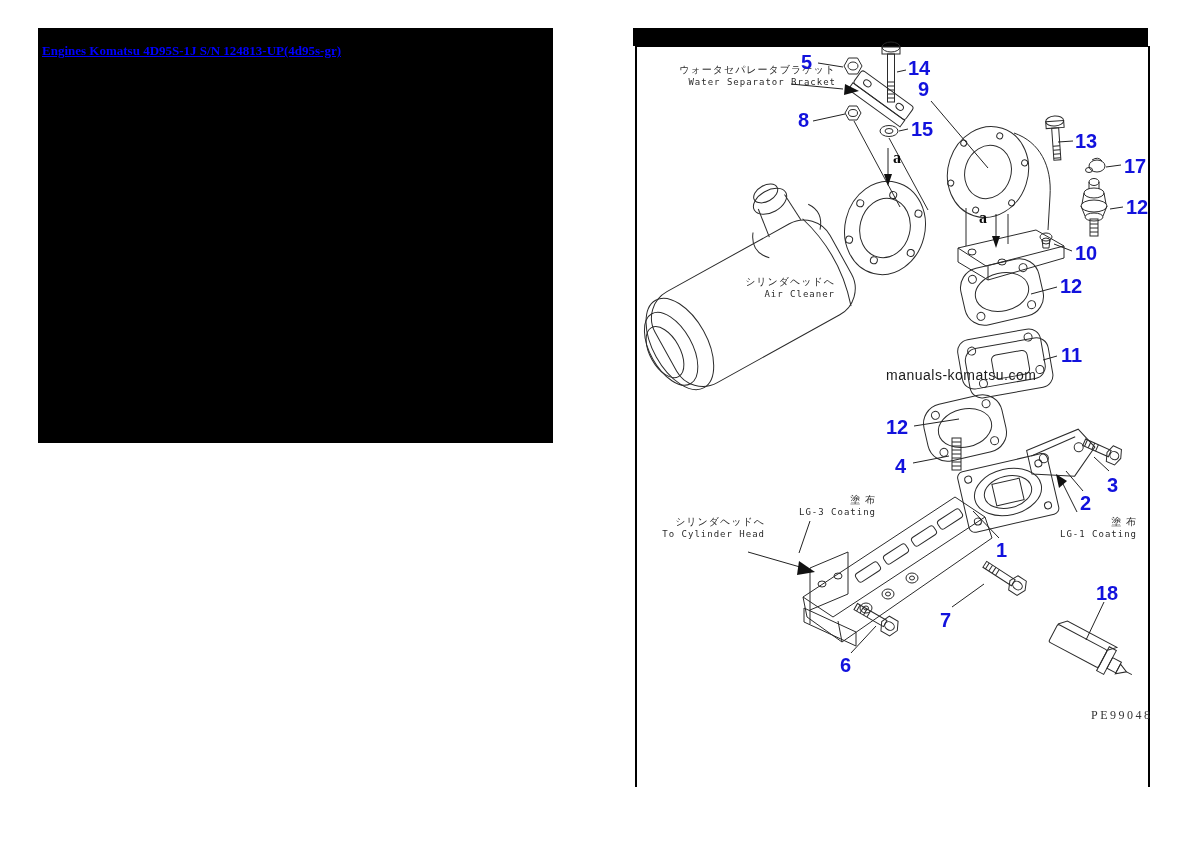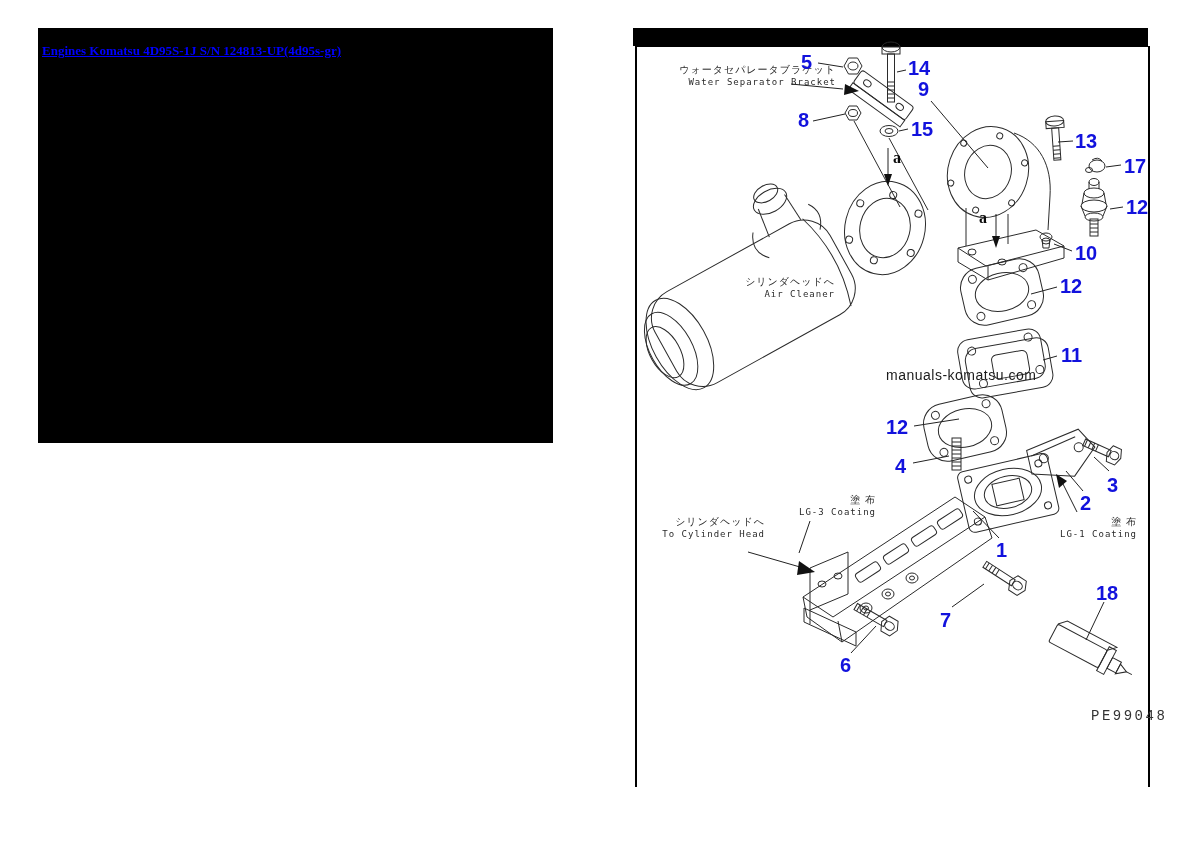--- a/index.html
+++ b/index.html
@@ -44,21 +44,21 @@
   .a-marker{
     position:absolute;color:#0a0a0a;
     font:bold 16px "Liberation Serif",serif;line-height:1;
   }
   .watermark{
     position:absolute;left:886px;top:367px;
     font-size:14px;color:#1b1b1b;letter-spacing:0.5px;
   }
   .drawing-number{
     position:absolute;left:1091px;top:708px;
-    font-family:Liberation Mono, monospace;font-size:14px;letter-spacing:2.5px;color:#333;
+    font-family:Liberation Serif, serif;font-size:12px;letter-spacing:2.5px;color:#333;
   }
 </style>
 </head>
 <body>
 
 <div class="black-panel">
   <a href="#" class="manual-link">Engines Komatsu 4D95S-1J S/N 124813-UP(4d95s-gr)</a>
 </div>
 
 <div class="diagram-topbar"></div>

